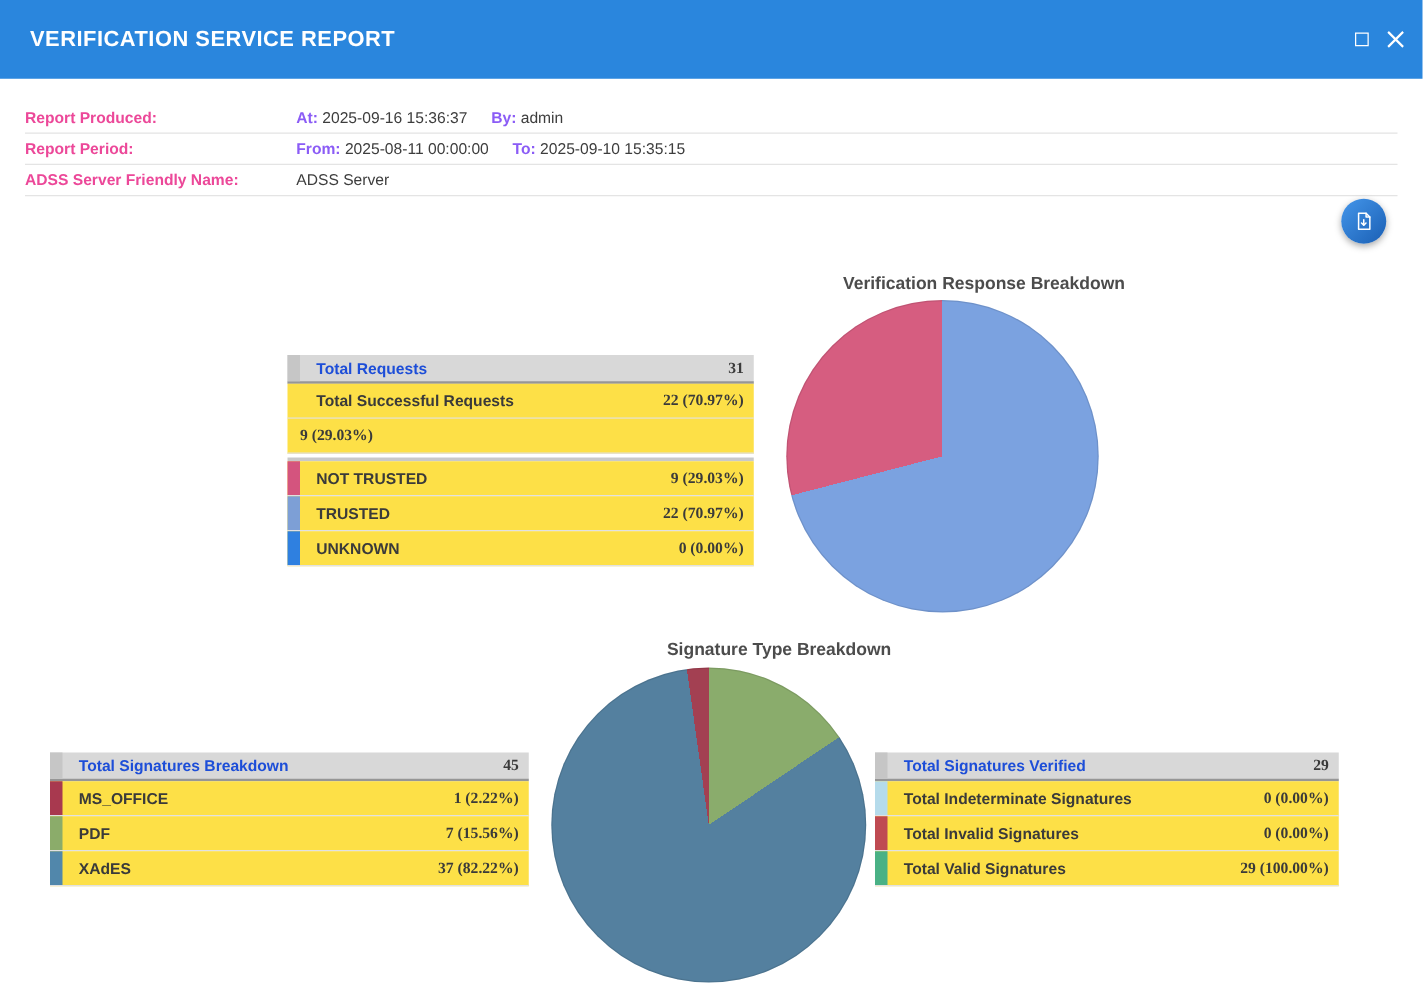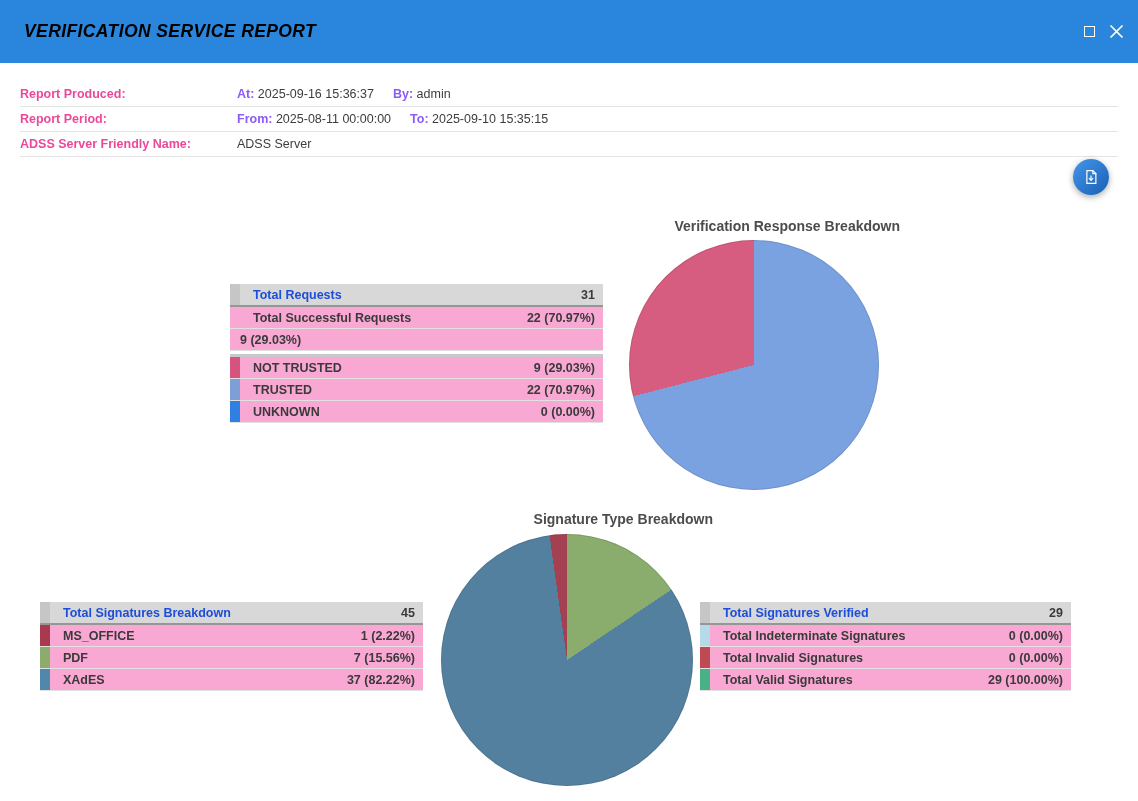--- a/index.html
+++ b/index.html
@@ -11,21 +11,21 @@
   }
   .app { position:relative; width:1138px; height:801px; background:#fff; }
 
   
   .titlebar {
     position:absolute; top:0; left:0; width:100%; height:63px;
     background:#2a86dd; display:flex; align-items:center;
   }
   .titlebar h1 {
     margin:0 4px 0 24px; font-size:17.5px; font-weight:bold;
-    color:#000000; letter-spacing:0.4px;font-style:italic;
+    color:#ffffff; letter-spacing:0.4px;
   }
   .win-controls {
     position:absolute; right:13px; top:0; height:100%;
     display:flex; align-items:center; gap:9px;
   }
   .winbtn {
     background:none; border:none; padding:0; margin:0; cursor:pointer;
     width:18px; height:18px; display:flex; align-items:center; justify-content:center;
   }
   .sq { width:11px; height:11px; border:1.6px solid #fff; display:block; background:transparent; }
@@ -64,34 +64,34 @@
   #pie1 { left:629px; top:240px; width:250px; height:250px; }
   #pie2 { left:441px; top:534px; width:252px; height:252px; }
 
   
   .rtable { position:absolute; font-size:12.5px; }
   #table-requests      { left:230px; top:284px; width:373px; }
   #table-sig-breakdown { left:40px;  top:602px; width:383px; }
   #table-sig-verified  { left:700px; top:602px; width:371px; }
 
   .trow {
-    display:flex; align-items:stretch; height:22px;
-    border-bottom:1px solid #e1e1e1; background:#f9a8d4;
+    display:flex; align-items:stretch; height:28px;
+    border-bottom:1px solid #e1e1e1; background:#fde047;
   }
   .trow.header { height:23px; background:#d8d8d8; border-bottom:2px solid #969696; }
   .swatch { width:10px; flex:none; background:transparent; }
   .trow.header .swatch { background:#c6c6c6; }
   .tlabel {
     flex:1; display:flex; align-items:center; padding-left:13px;
     font-weight:bold; color:#3a3a3a; white-space:nowrap;
   }
   .trow.header .tlabel { color:#1d4ed8; }
   .tvalue {
     display:flex; align-items:center; padding-right:8px;
-    font-weight:bold; color:#3a3a3a; white-space:nowrap;
+    font-weight:bold; color:#3a3a3a; white-space:nowrap;font-family:Liberation Serif, serif;
   }
   .legend-block { border-top:3px solid #c9c9c9; margin-top:3px; }
 </style>
 </head>
 <body>
 
 <div class="app">
 
   <header class="titlebar">
     <h1>VERIFICATION SERVICE REPORT</h1>

